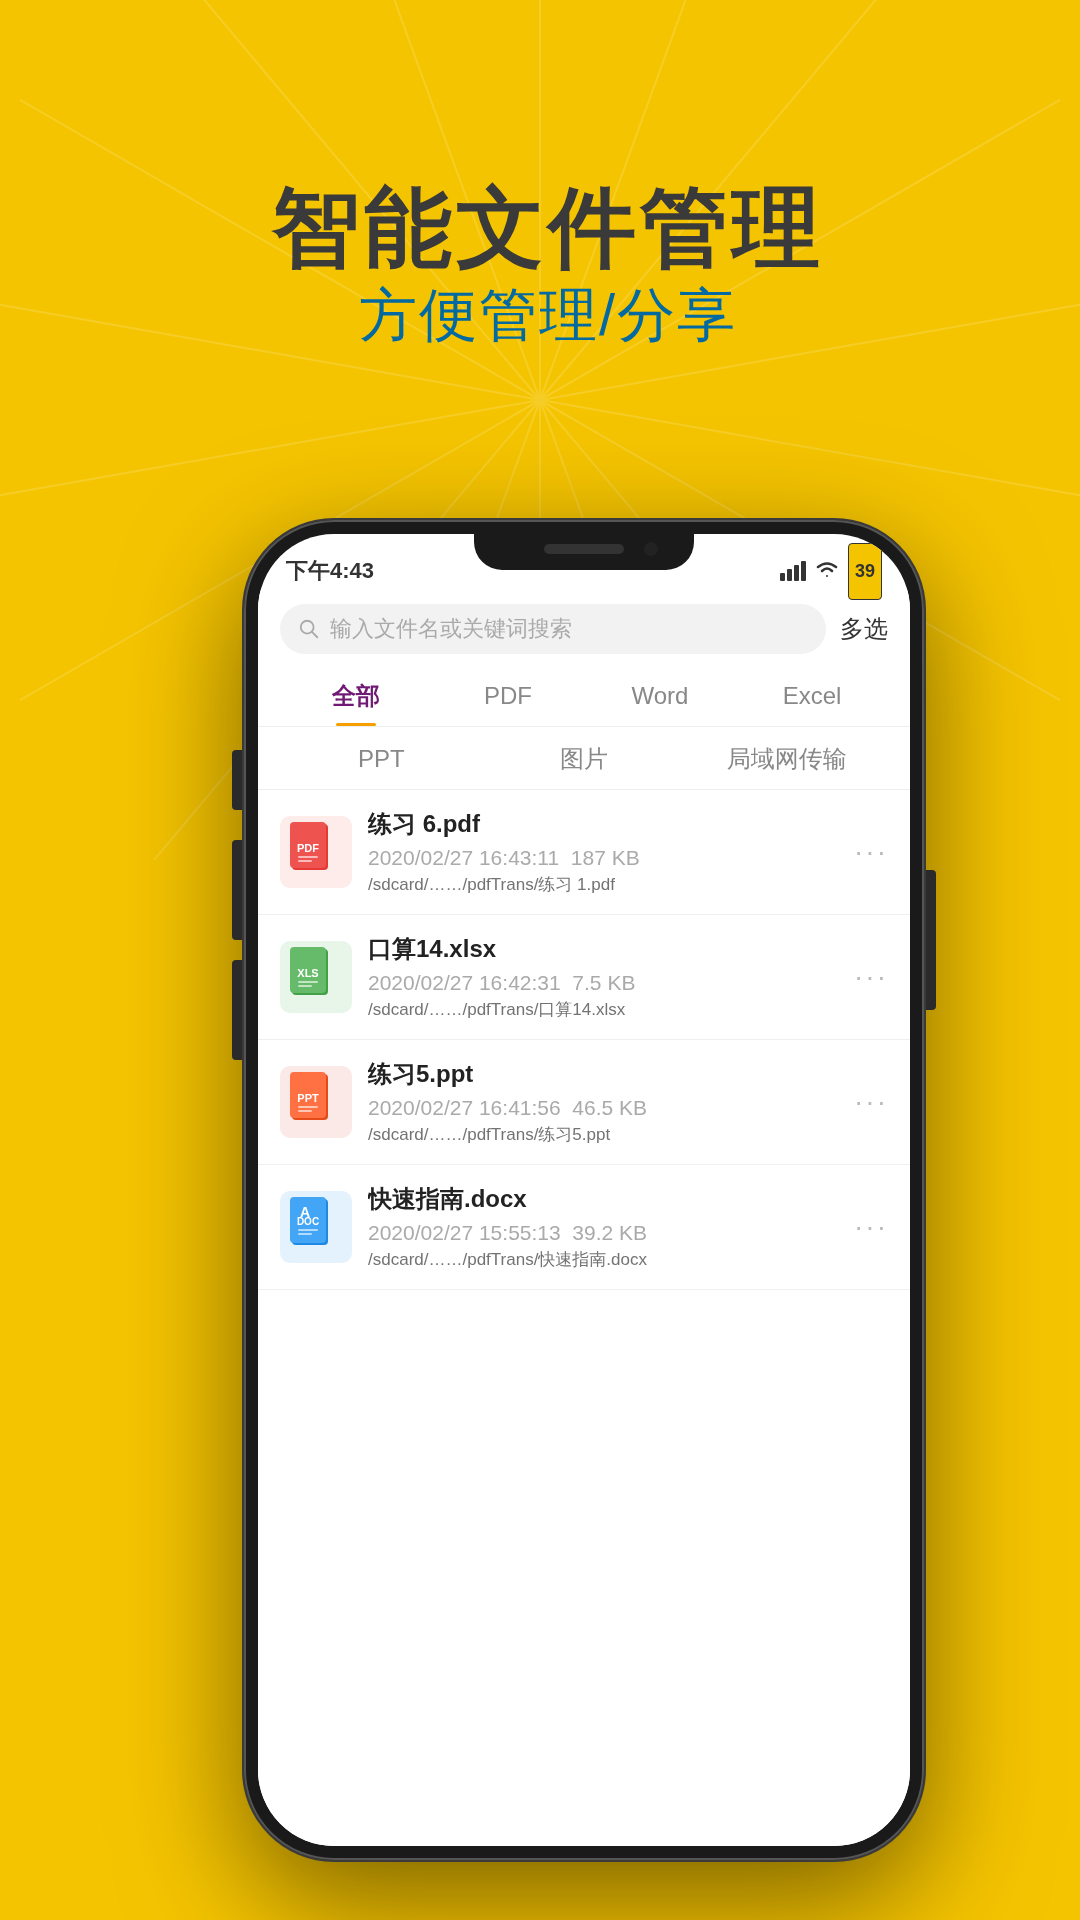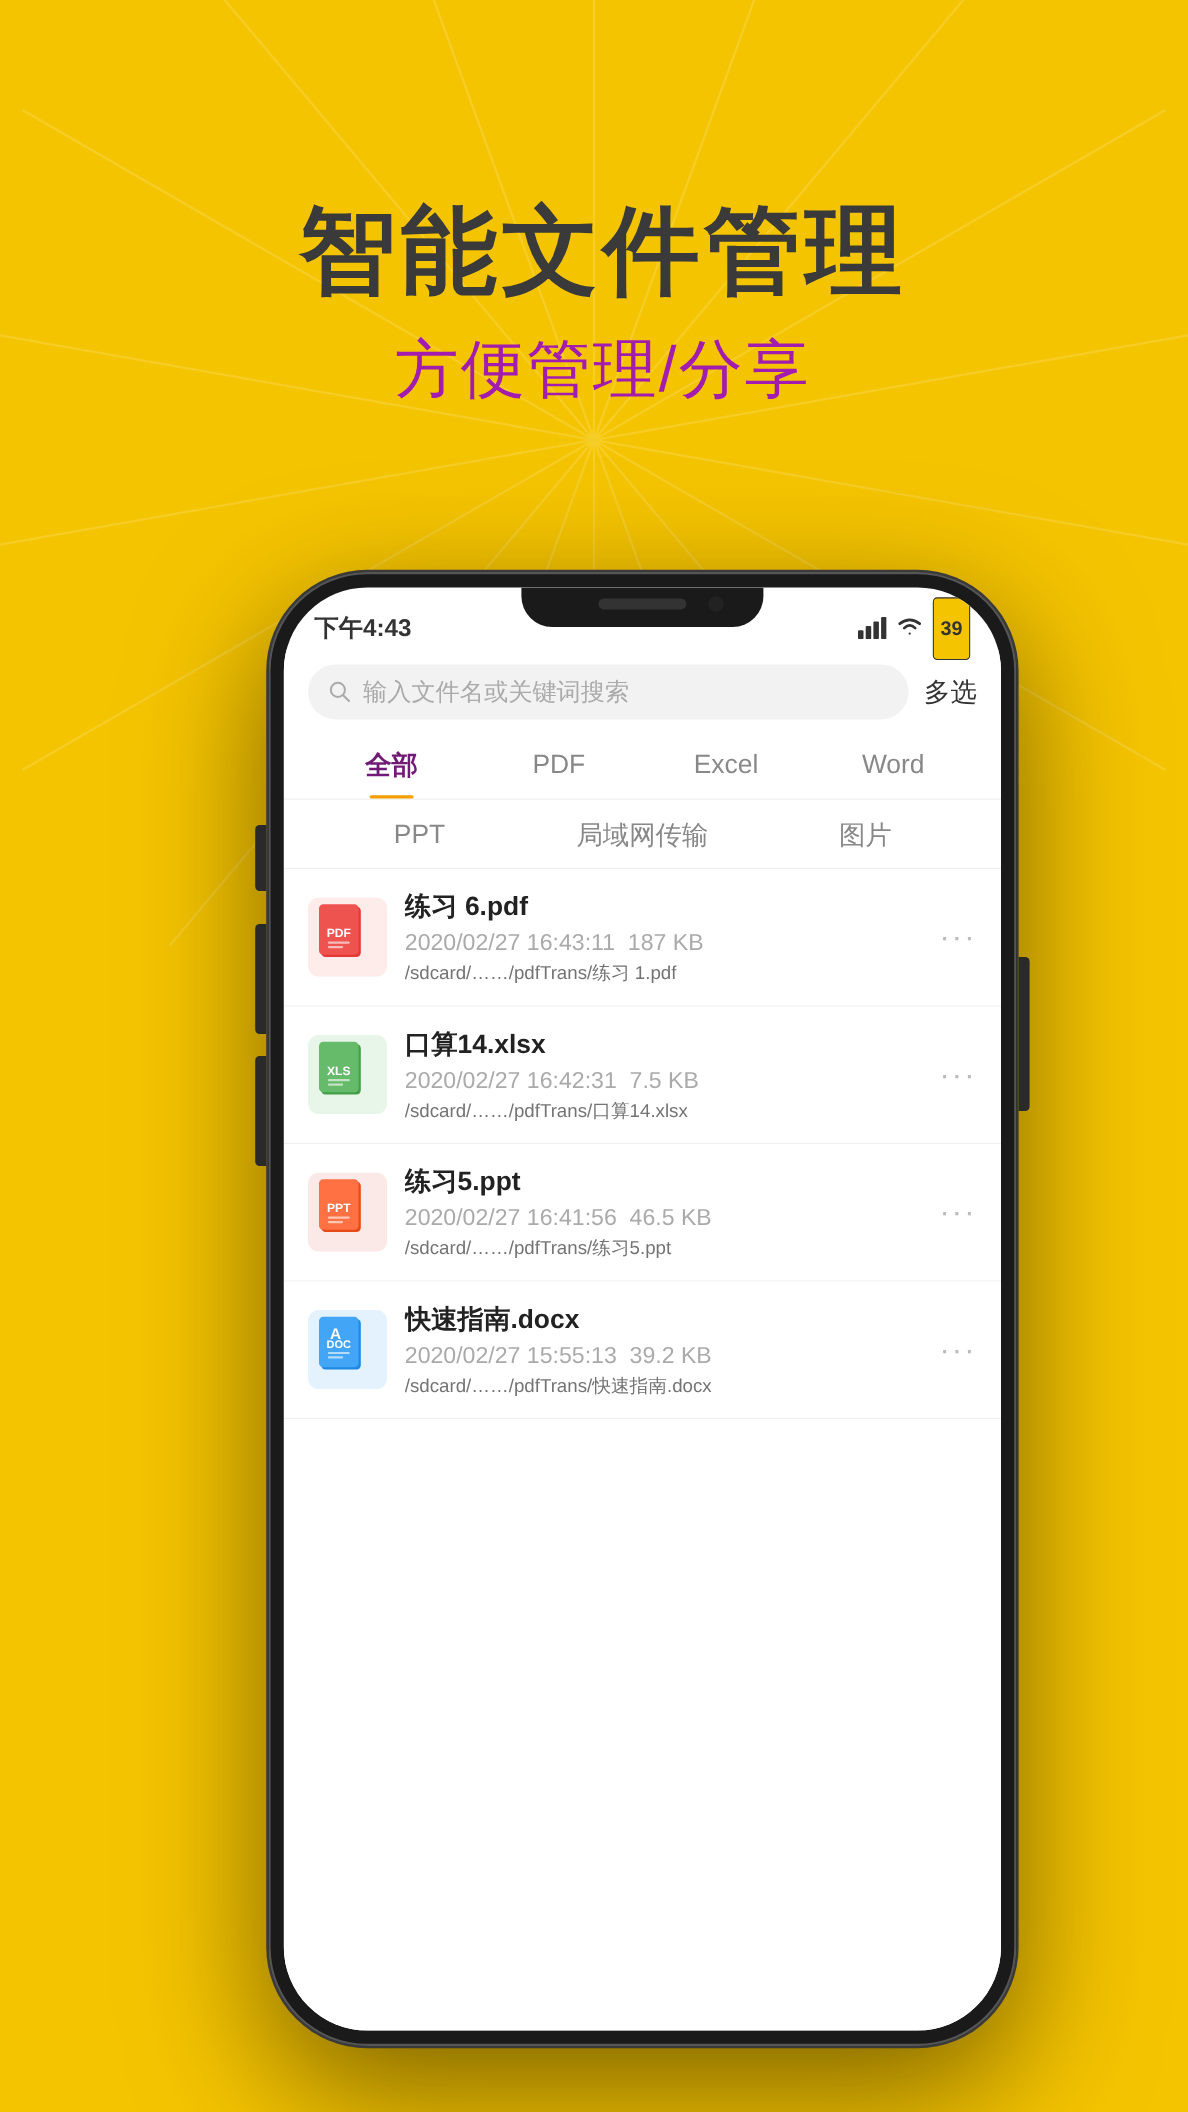--- a/index.html
+++ b/index.html
@@ -35,22 +35,21 @@
     .header-title {
       font-size: 88px;
       font-weight: 700;
       color: #3a3a3a;
       letter-spacing: 4px;
       line-height: 1.1;
     }
     .header-subtitle {
       font-size: 58px;
       font-weight: 400;
-      color: #a21caf;
-      margin-top: 20px;
+      color: #0369a1;
       letter-spacing: 2px;
     }
 
     
     .phone-container {
       position: absolute;
       top: 520px;
       left: 50%;
       transform: translateX(-50%);
       width: 592px;
@@ -402,28 +401,28 @@
               <line x1="15.5" y1="15.5" x2="21" y2="21" stroke="#aaa" stroke-width="2" stroke-linecap="round"></line>
             </svg>
             <span class="search-placeholder">输入文件名或关键词搜索</span>
           </div>
           <span class="multi-select-btn">多选</span>
         </div>
 
         <div class="tabs-row">
           <div class="tab-item active">全部</div>
           <div class="tab-item">PDF</div>
+          <div class="tab-item">Word</div>
           <div class="tab-item">Excel</div>
-          <div class="tab-item">Word</div>
         </div>
 
         <div class="tabs-row-2">
           <div class="tab-item-2">PPT</div>
+          <div class="tab-item-2">图片</div>
           <div class="tab-item-2">局域网传输</div>
-          <div class="tab-item-2">图片</div>
         </div>
 
         <div class="file-list">
 
           <div class="file-item">
             <div class="file-icon-wrap">
               <svg class="file-icon-svg" viewBox="0 0 72 72">
                 <rect width="72" height="72" rx="10" fill="#fdecea"></rect>
                 <rect x="12" y="8" width="36" height="46" rx="4" fill="#e53935"></rect>
                 <rect x="10" y="6" width="36" height="46" rx="4" fill="#ef5350"></rect>

